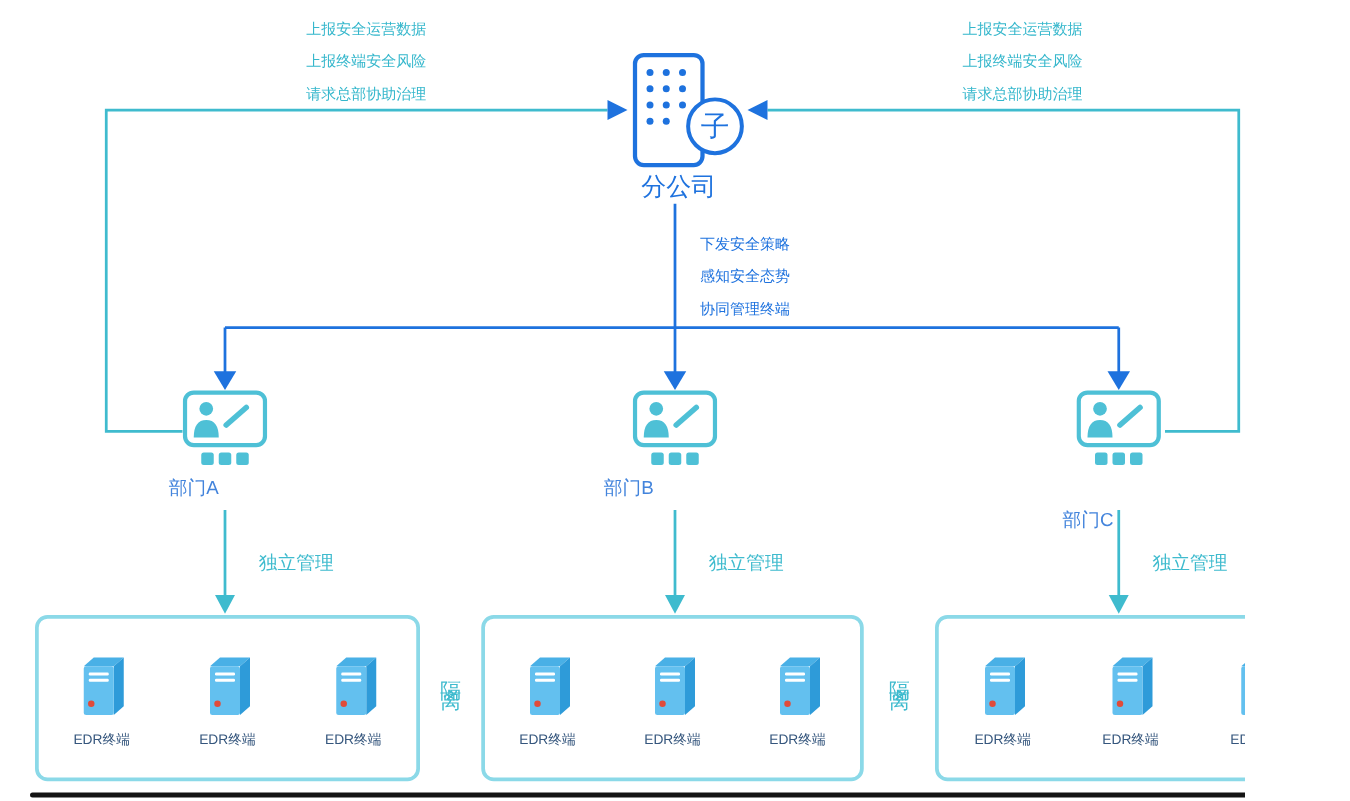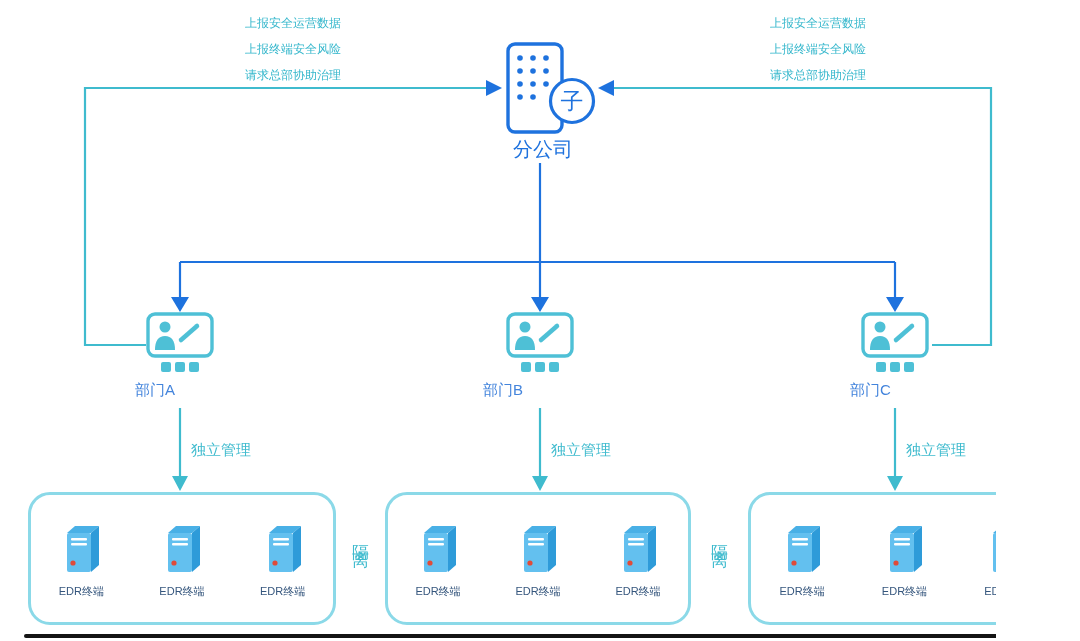--- a/index.html
+++ b/index.html
@@ -13,27 +13,27 @@
   .text-block.blue { color:#1e72de; }
 
   .hq { position:absolute; left:505px; top:42px; width:95px; height:95px; }
   .hq-label { position:absolute; left:498px; top:136px; width:90px; text-align:center;
               color:#1e72de; font-size:20px; }
 
   .dept { position:absolute; top:312px; width:68px; height:62px; }
   .dept-a { left:146px; } .dept-b { left:506px; } .dept-c { left:861px; }
   .dept-label { position:absolute; top:381px; width:90px; 
                 color:#4384dc; font-size:15px; }
-  .dept-label-a { left:135px; } .dept-label-b { left:483px; } .dept-label-c { left:850px; }
-
-  .manage-label { position:absolute; top:441px; color:#3fbbce; font-size:15px; white-space:nowrap; }
+  .dept-label-a { left:135px; } .dept-label-b { left:483px; } .dept-label-c { left:850px;margin-top:26px; }
+
+  .manage-label { position:absolute; top:441px; color:#3fbbce; font-size:15px; white-space:nowrap;margin-left:16px; }
   .manage-a { left:191px; } .manage-b { left:551px; } .manage-c { left:906px; }
 
   .edr-box { position:absolute; top:492px; height:133px; background:#fff;
-             border:3px solid #8bd9e8; border-radius:22px;
+             border:3px solid #8bd9e8; border-radius:10px;
              display:flex; justify-content:space-around; align-items:center; padding-top:4px; }
   .box-a { left:28px;  width:308px; }
   .box-b { left:385px; width:306px; }
   .box-c { left:748px; width:313px; }
   .endpoint { display:flex; flex-direction:column; align-items:center; width:92px; }
   .endpoint-label { margin-top:7px; font-size:11px; color:#35567d; white-space:nowrap; }
 
   .isolation { position:absolute; top:531px; writing-mode:vertical-rl; text-orientation:upright;
                font-size:17px; letter-spacing:6px; color:#3fbbce; }
   .iso-1 { left:349px; } .iso-2 { left:708px; }
@@ -87,20 +87,25 @@
     <div>上报安全运营数据</div>
     <div>上报终端安全风险</div>
     <div>请求总部协助治理</div>
   </div>
   <div class="text-block cyan" style="left:770px; top:10px;">
     <div>上报安全运营数据</div>
     <div>上报终端安全风险</div>
     <div>请求总部协助治理</div>
   </div>
 
+  <div class="text-block blue" style="left:560px; top:182px;">
+    <div>下发安全策略</div>
+    <div>感知安全态势</div>
+    <div>协同管理终端</div>
+  </div>
 
   <div class="hq">
     <svg viewBox="0 0 95 95" width="95" height="95">
       <rect x="3" y="2" width="54" height="88" rx="7" fill="#fff" stroke="#1e72de" stroke-width="3.4"></rect>
       <g fill="#1e72de">
         <circle cx="15" cy="16" r="2.8"></circle>
           <circle cx="28" cy="16" r="2.8"></circle>
           <circle cx="41" cy="16" r="2.8"></circle>
         <circle cx="15" cy="29" r="2.8"></circle>
           <circle cx="28" cy="29" r="2.8"></circle>

